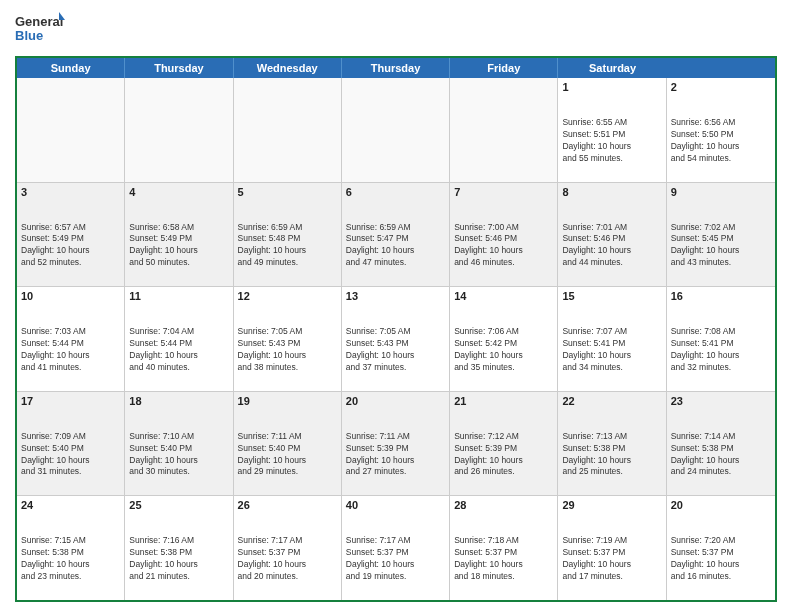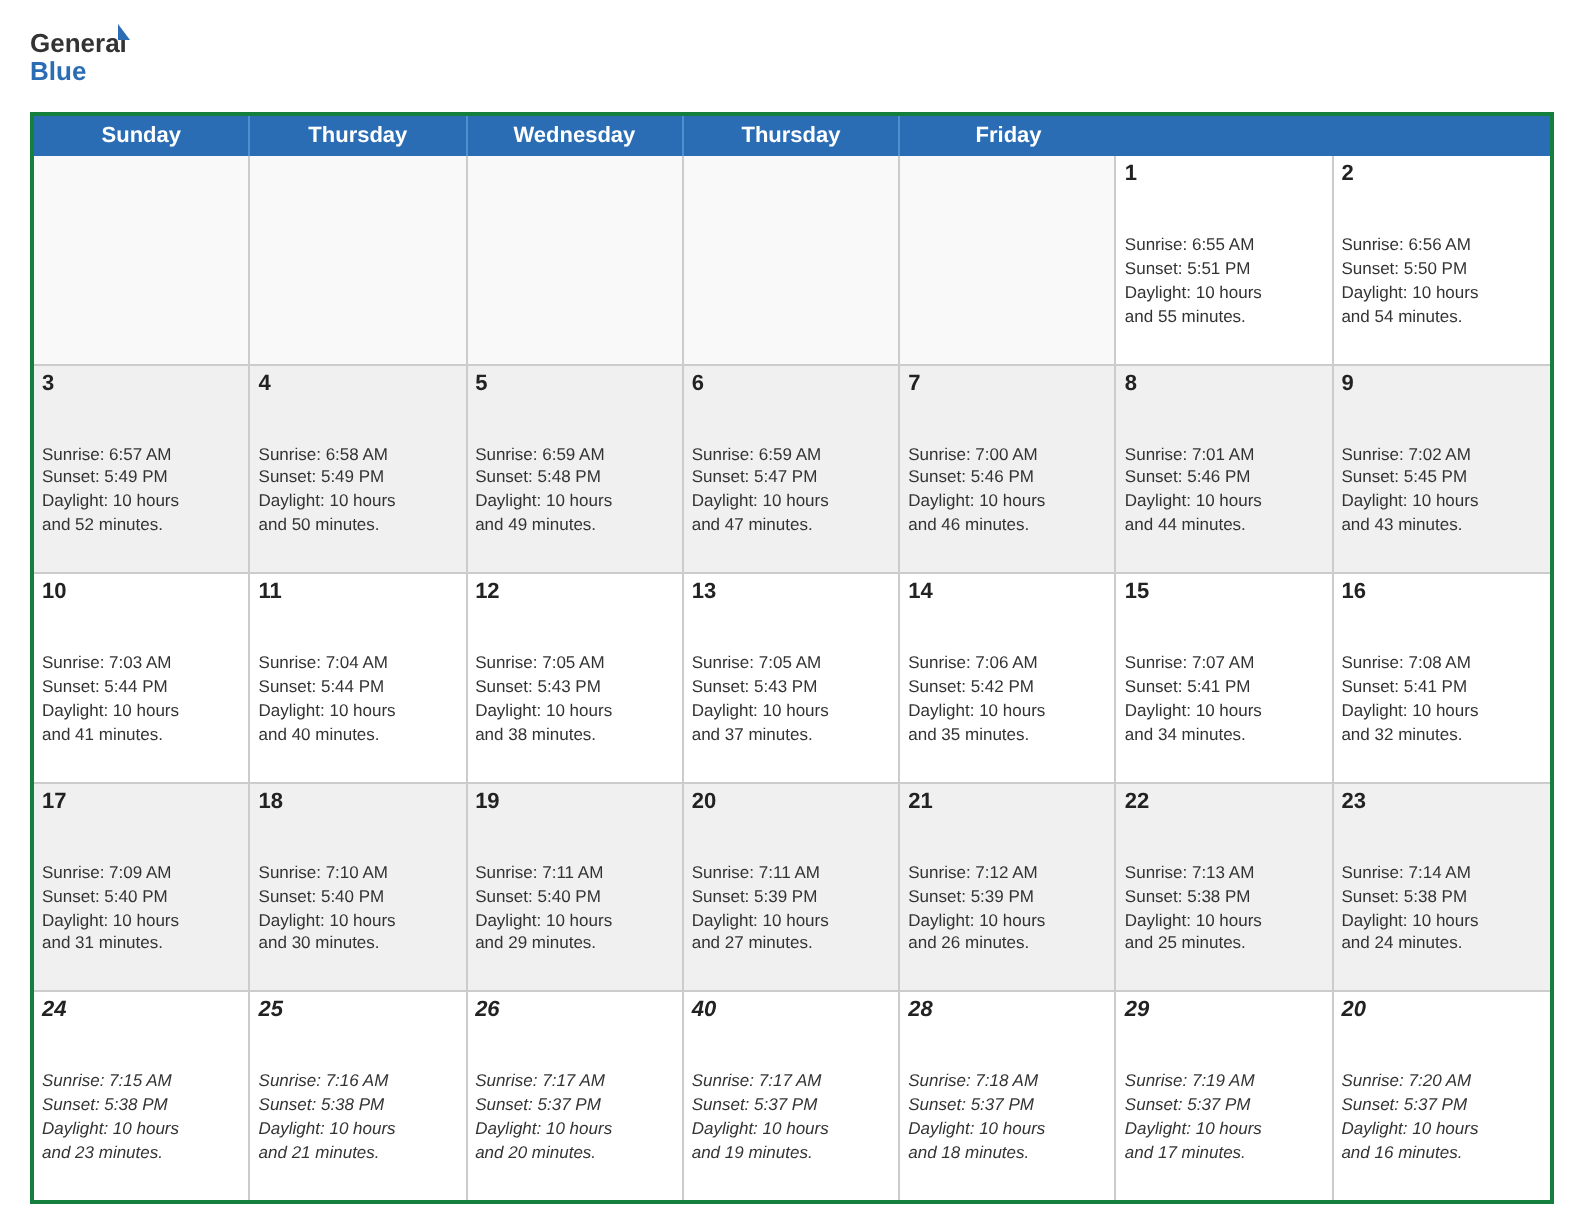--- a/index.html
+++ b/index.html
@@ -64,21 +64,21 @@
       flex: 1;
       display: flex;
       flex-direction: column;
     }
     .cal-row {
       display: grid;
       grid-template-columns: repeat(7, 1fr);
       flex: 1;
       border-bottom: 1px solid #ccc;
     }
-    .cal-row:last-child { border-bottom: none; font-style: italic; }
+    .cal-row:last-child { border-bottom: none; }
     .cal-cell {
       border-right: 1px solid #ccc;
       padding: 3px 4px;
       font-size: 9px;
       color: #333;
       background: #fff;
       vertical-align: top;
     }
     .cal-cell:last-child { border-right: none; }
     .cal-cell.empty { background: #f9f9f9; }
@@ -114,20 +114,21 @@
     </div>
   </div>
 
   <div class="calendar">
     <div class="cal-header">
     <div class="cal-header-cell">Sunday</div>
         <div class="cal-header-cell">Thursday</div>
         <div class="cal-header-cell">Wednesday</div>
         <div class="cal-header-cell">Thursday</div>
         <div class="cal-header-cell">Friday</div>
+        <div class="cal-header-cell">Saturday</div>
       </div>
     <div class="cal-body">
     <div class="cal-row">
           <div class="cal-cell empty"></div>
           <div class="cal-cell empty"></div>
           <div class="cal-cell empty"></div>
           <div class="cal-cell empty"></div>
           <div class="cal-cell empty"></div>
           <div class="cal-cell">
             <div class="day-num">1</div>

